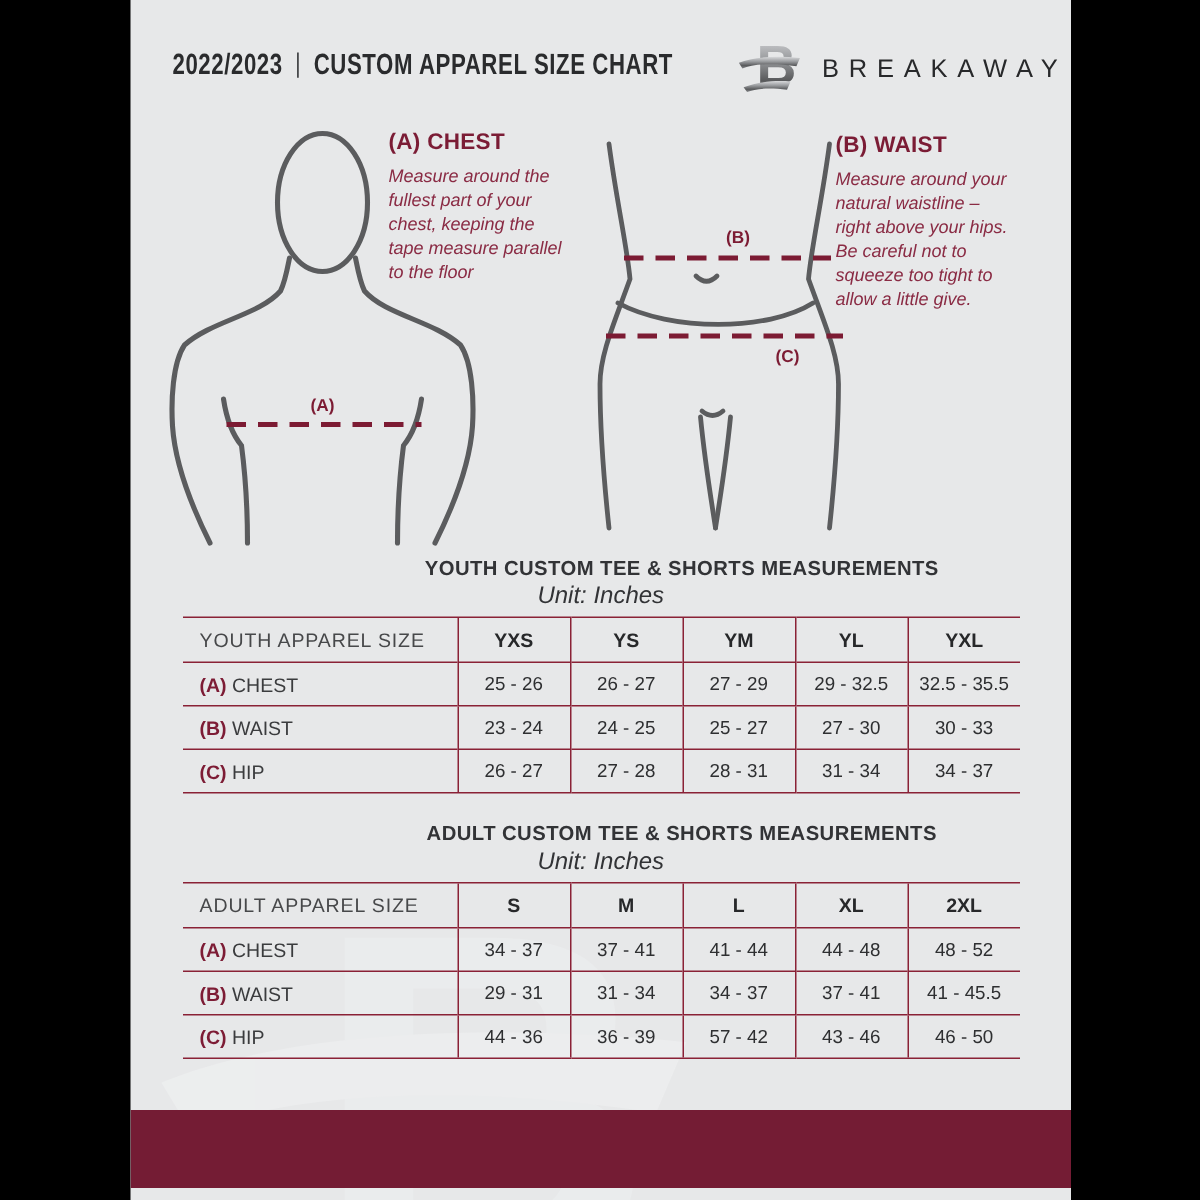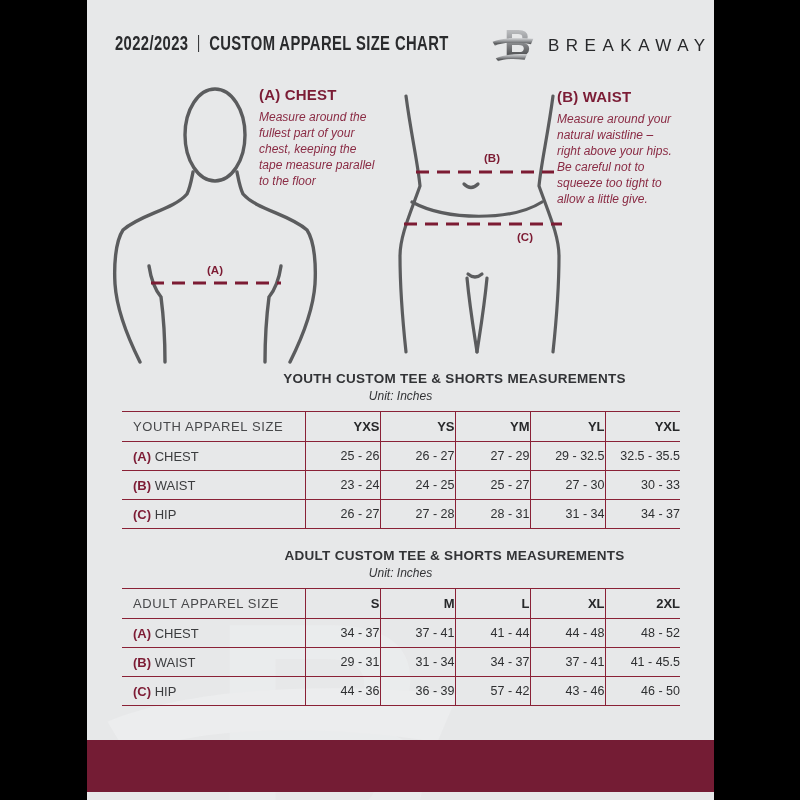--- a/index.html
+++ b/index.html
@@ -29,32 +29,32 @@
   .fig-right{left:305px;top:94px;}
   .note{position:absolute;}
   .note-a{left:172px;top:86px;width:168px;}
   .note-b{left:470px;top:88px;width:157px;}
   .note-c{left:470px;top:226px;width:157px;}
   .note-h{font-weight:700;font-size:15px;color:#7b1c35;letter-spacing:.2px;}
   .note-t{margin-top:7px;font-style:italic;font-size:12px;line-height:1.33;color:var(--note);white-space:pre-line;}
 
   
   .sec-title{position:absolute;width:645px;text-align:center;font-weight:700;font-size:13.5px;color:#323336;letter-spacing:.3px;margin-left:45px;}
-  .sec-unit{position:absolute;width:627px;text-align:center;font-style:italic;font-size:12px;color:#323336;}
+  .sec-unit{position:absolute;width:627px;text-align:center;font-style:italic;font-size:16px;color:#323336;}
   .yt-title{top:371px;}  .yt-unit{top:389px;}
   .at-title{top:548px;}  .at-unit{top:566px;}
   table.size{position:absolute;left:35px;width:558px;border-collapse:collapse;table-layout:fixed;}
   .yt-table{top:411px;}
   .at-table{top:588px;}
   table.size td,table.size th{border-top:1.5px solid var(--line);font-size:12.5px;color:var(--ink);
     text-align:center;vertical-align:middle;background:transparent;}
   table.size tr{height:29px;}
   table.size tr.hd{height:30px;}
   table.size tr:last-child td{border-bottom:1.5px solid var(--line);}
-  table.size .v{border-left:1.5px solid var(--line);text-align:right;}
+  table.size .v{border-left:1.5px solid var(--line);}
   table.size th{font-weight:700;font-size:13px;color:#27282a;}
   table.size .lbl{text-align:left;padding-left:11px;font-size:13px;color:#3b3c3e;margin-top:40px;}
   table.size th.lbl{font-weight:400;letter-spacing:.6px;color:var(--ink-soft);font-size:13px;}
   .key{font-weight:700;color:#7d1c35;}
 
   
   .footer-bar{position:absolute;left:0;top:740px;width:627px;height:52px;background:var(--maroon);z-index:3;}
   .watermark{position:absolute;left:4px;top:540px;z-index:0;opacity:.55;}
   .overlay{position:relative;z-index:1;}
   svg text{font-family:"Liberation Sans",sans-serif;}

